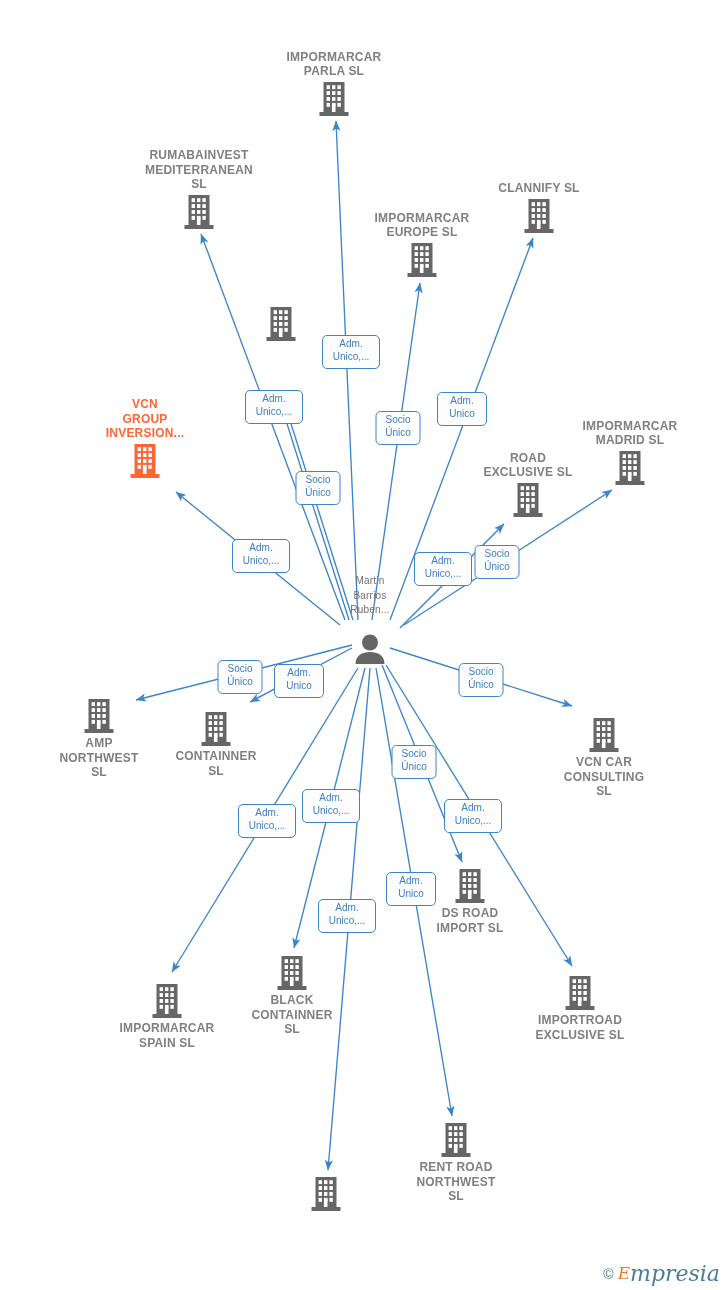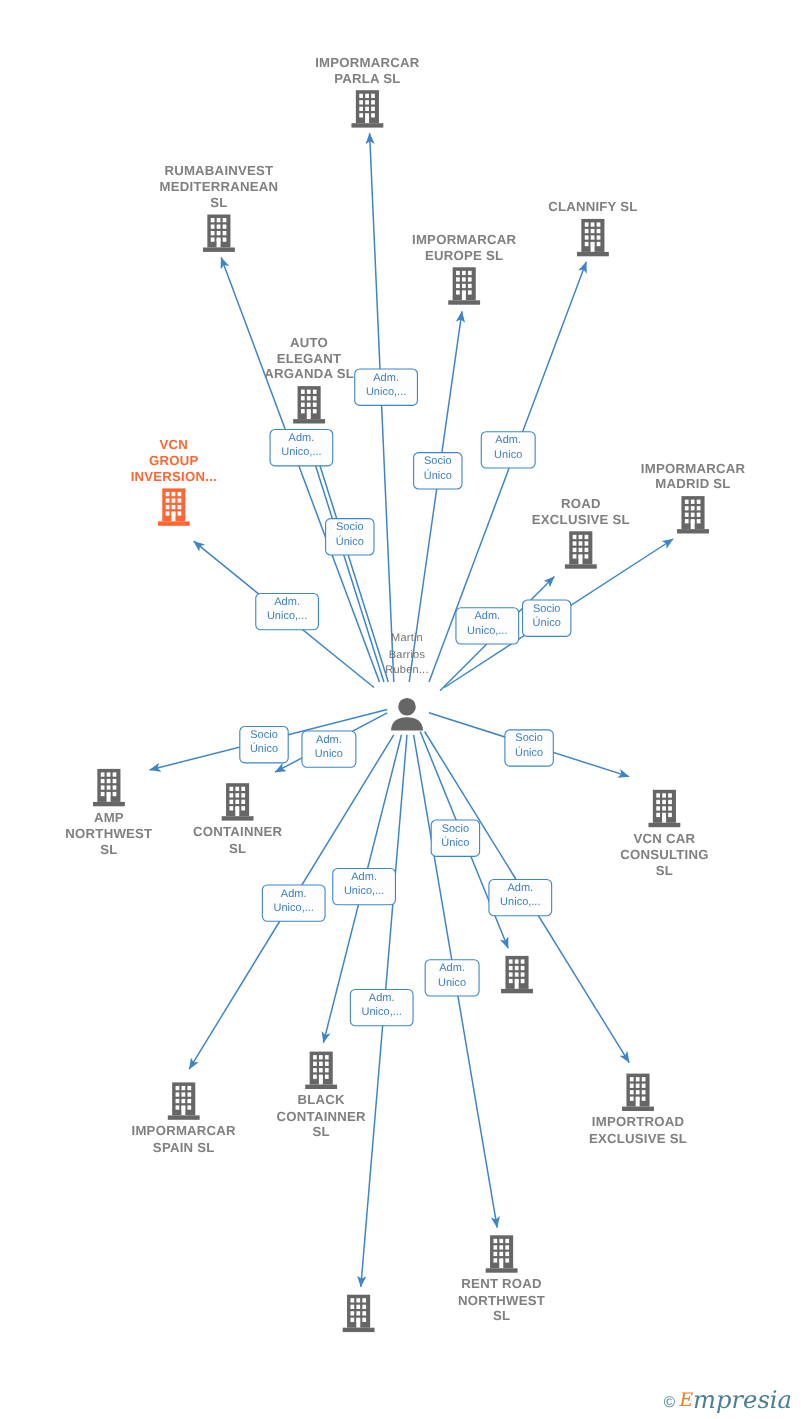--- a/index.html
+++ b/index.html
@@ -212,42 +212,39 @@
           <rect x="13" y="16" width="3.4" height="3.9" fill="#ffffff"></rect>
           <rect x="18.4" y="16" width="3.4" height="3.9" fill="#ffffff"></rect>
           <rect x="7.6" y="21.900000000000002" width="3.4" height="3.9" fill="#ffffff"></rect>
           <rect x="13" y="21.900000000000002" width="3.4" height="3.9" fill="#ffffff"></rect>
           <rect x="18.4" y="21.900000000000002" width="3.4" height="3.9" fill="#ffffff"></rect>
           <rect x="12.9" y="22.5" width="3.6" height="8.5" fill="#ffffff"></rect>
           <rect x="0.5" y="31" width="29" height="4" fill="#666666"></rect>
         </svg>
       </div>
       <div class="node" style="left: 281px; top: 304.2px;">
-        <div class="node-label company">AUTO
-ELEGANT
-ARGANDA  SL</div>
-        <svg width="30" height="36" viewBox="0 0 30 36" class="node-icon">
-          <rect x="4.5" y="1" width="21" height="30" fill="#666666"></rect>
-          <rect x="7.6" y="4.2" width="3.4" height="3.9" fill="#ffffff"></rect>
-          <rect x="13" y="4.2" width="3.4" height="3.9" fill="#ffffff"></rect>
-          <rect x="18.4" y="4.2" width="3.4" height="3.9" fill="#ffffff"></rect>
-          <rect x="7.6" y="10.100000000000001" width="3.4" height="3.9" fill="#ffffff"></rect>
-          <rect x="13" y="10.100000000000001" width="3.4" height="3.9" fill="#ffffff"></rect>
-          <rect x="18.4" y="10.100000000000001" width="3.4" height="3.9" fill="#ffffff"></rect>
-          <rect x="7.6" y="16" width="3.4" height="3.9" fill="#ffffff"></rect>
-          <rect x="13" y="16" width="3.4" height="3.9" fill="#ffffff"></rect>
-          <rect x="18.4" y="16" width="3.4" height="3.9" fill="#ffffff"></rect>
-          <rect x="7.6" y="21.900000000000002" width="3.4" height="3.9" fill="#ffffff"></rect>
-          <rect x="13" y="21.900000000000002" width="3.4" height="3.9" fill="#ffffff"></rect>
-          <rect x="18.4" y="21.900000000000002" width="3.4" height="3.9" fill="#ffffff"></rect>
-          <rect x="12.9" y="22.5" width="3.6" height="8.5" fill="#ffffff"></rect>
-          <rect x="0.5" y="31" width="29" height="4" fill="#666666"></rect>
-        </svg>
-      </div>
-      <div class="node" style="left: 158px; top: 397.2px;">
+        <svg width="30" height="36" viewBox="0 0 30 36" class="node-icon">
+          <rect x="4.5" y="1" width="21" height="30" fill="#666666"></rect>
+          <rect x="7.6" y="4.2" width="3.4" height="3.9" fill="#ffffff"></rect>
+          <rect x="13" y="4.2" width="3.4" height="3.9" fill="#ffffff"></rect>
+          <rect x="18.4" y="4.2" width="3.4" height="3.9" fill="#ffffff"></rect>
+          <rect x="7.6" y="10.100000000000001" width="3.4" height="3.9" fill="#ffffff"></rect>
+          <rect x="13" y="10.100000000000001" width="3.4" height="3.9" fill="#ffffff"></rect>
+          <rect x="18.4" y="10.100000000000001" width="3.4" height="3.9" fill="#ffffff"></rect>
+          <rect x="7.6" y="16" width="3.4" height="3.9" fill="#ffffff"></rect>
+          <rect x="13" y="16" width="3.4" height="3.9" fill="#ffffff"></rect>
+          <rect x="18.4" y="16" width="3.4" height="3.9" fill="#ffffff"></rect>
+          <rect x="7.6" y="21.900000000000002" width="3.4" height="3.9" fill="#ffffff"></rect>
+          <rect x="13" y="21.900000000000002" width="3.4" height="3.9" fill="#ffffff"></rect>
+          <rect x="18.4" y="21.900000000000002" width="3.4" height="3.9" fill="#ffffff"></rect>
+          <rect x="12.9" y="22.5" width="3.6" height="8.5" fill="#ffffff"></rect>
+          <rect x="0.5" y="31" width="29" height="4" fill="#666666"></rect>
+        </svg>
+      </div>
+      <div class="node" style="left: 145px; top: 397.2px;">
         <div class="node-label company" style="color: rgb(255, 102, 51);">VCN
 GROUP
 INVERSION...</div>
         <svg width="30" height="36" viewBox="0 0 30 36" class="node-icon">
           <rect x="4.5" y="1" width="21" height="30" fill="#ff6633"></rect>
           <rect x="7.6" y="4.2" width="3.4" height="3.9" fill="#ffffff"></rect>
           <rect x="13" y="4.2" width="3.4" height="3.9" fill="#ffffff"></rect>
           <rect x="18.4" y="4.2" width="3.4" height="3.9" fill="#ffffff"></rect>
           <rect x="7.6" y="10.100000000000001" width="3.4" height="3.9" fill="#ffffff"></rect>
           <rect x="13" y="10.100000000000001" width="3.4" height="3.9" fill="#ffffff"></rect>
@@ -380,20 +377,22 @@
           <rect x="18.4" y="10.100000000000001" width="3.4" height="3.9" fill="#ffffff"></rect>
           <rect x="7.6" y="16" width="3.4" height="3.9" fill="#ffffff"></rect>
           <rect x="13" y="16" width="3.4" height="3.9" fill="#ffffff"></rect>
           <rect x="18.4" y="16" width="3.4" height="3.9" fill="#ffffff"></rect>
           <rect x="7.6" y="21.900000000000002" width="3.4" height="3.9" fill="#ffffff"></rect>
           <rect x="13" y="21.900000000000002" width="3.4" height="3.9" fill="#ffffff"></rect>
           <rect x="18.4" y="21.900000000000002" width="3.4" height="3.9" fill="#ffffff"></rect>
           <rect x="12.9" y="22.5" width="3.6" height="8.5" fill="#ffffff"></rect>
           <rect x="0.5" y="31" width="29" height="4" fill="#666666"></rect>
         </svg>
+        <div class="node-label company">DS ROAD
+IMPORT  SL</div>
       </div>
       <div class="node below" style="left: 292px; top: 953px;">
         <svg width="30" height="36" viewBox="0 0 30 36" class="node-icon">
           <rect x="4.5" y="1" width="21" height="30" fill="#666666"></rect>
           <rect x="7.6" y="4.2" width="3.4" height="3.9" fill="#ffffff"></rect>
           <rect x="13" y="4.2" width="3.4" height="3.9" fill="#ffffff"></rect>
           <rect x="18.4" y="4.2" width="3.4" height="3.9" fill="#ffffff"></rect>
           <rect x="7.6" y="10.100000000000001" width="3.4" height="3.9" fill="#ffffff"></rect>
           <rect x="13" y="10.100000000000001" width="3.4" height="3.9" fill="#ffffff"></rect>
           <rect x="18.4" y="10.100000000000001" width="3.4" height="3.9" fill="#ffffff"></rect>

